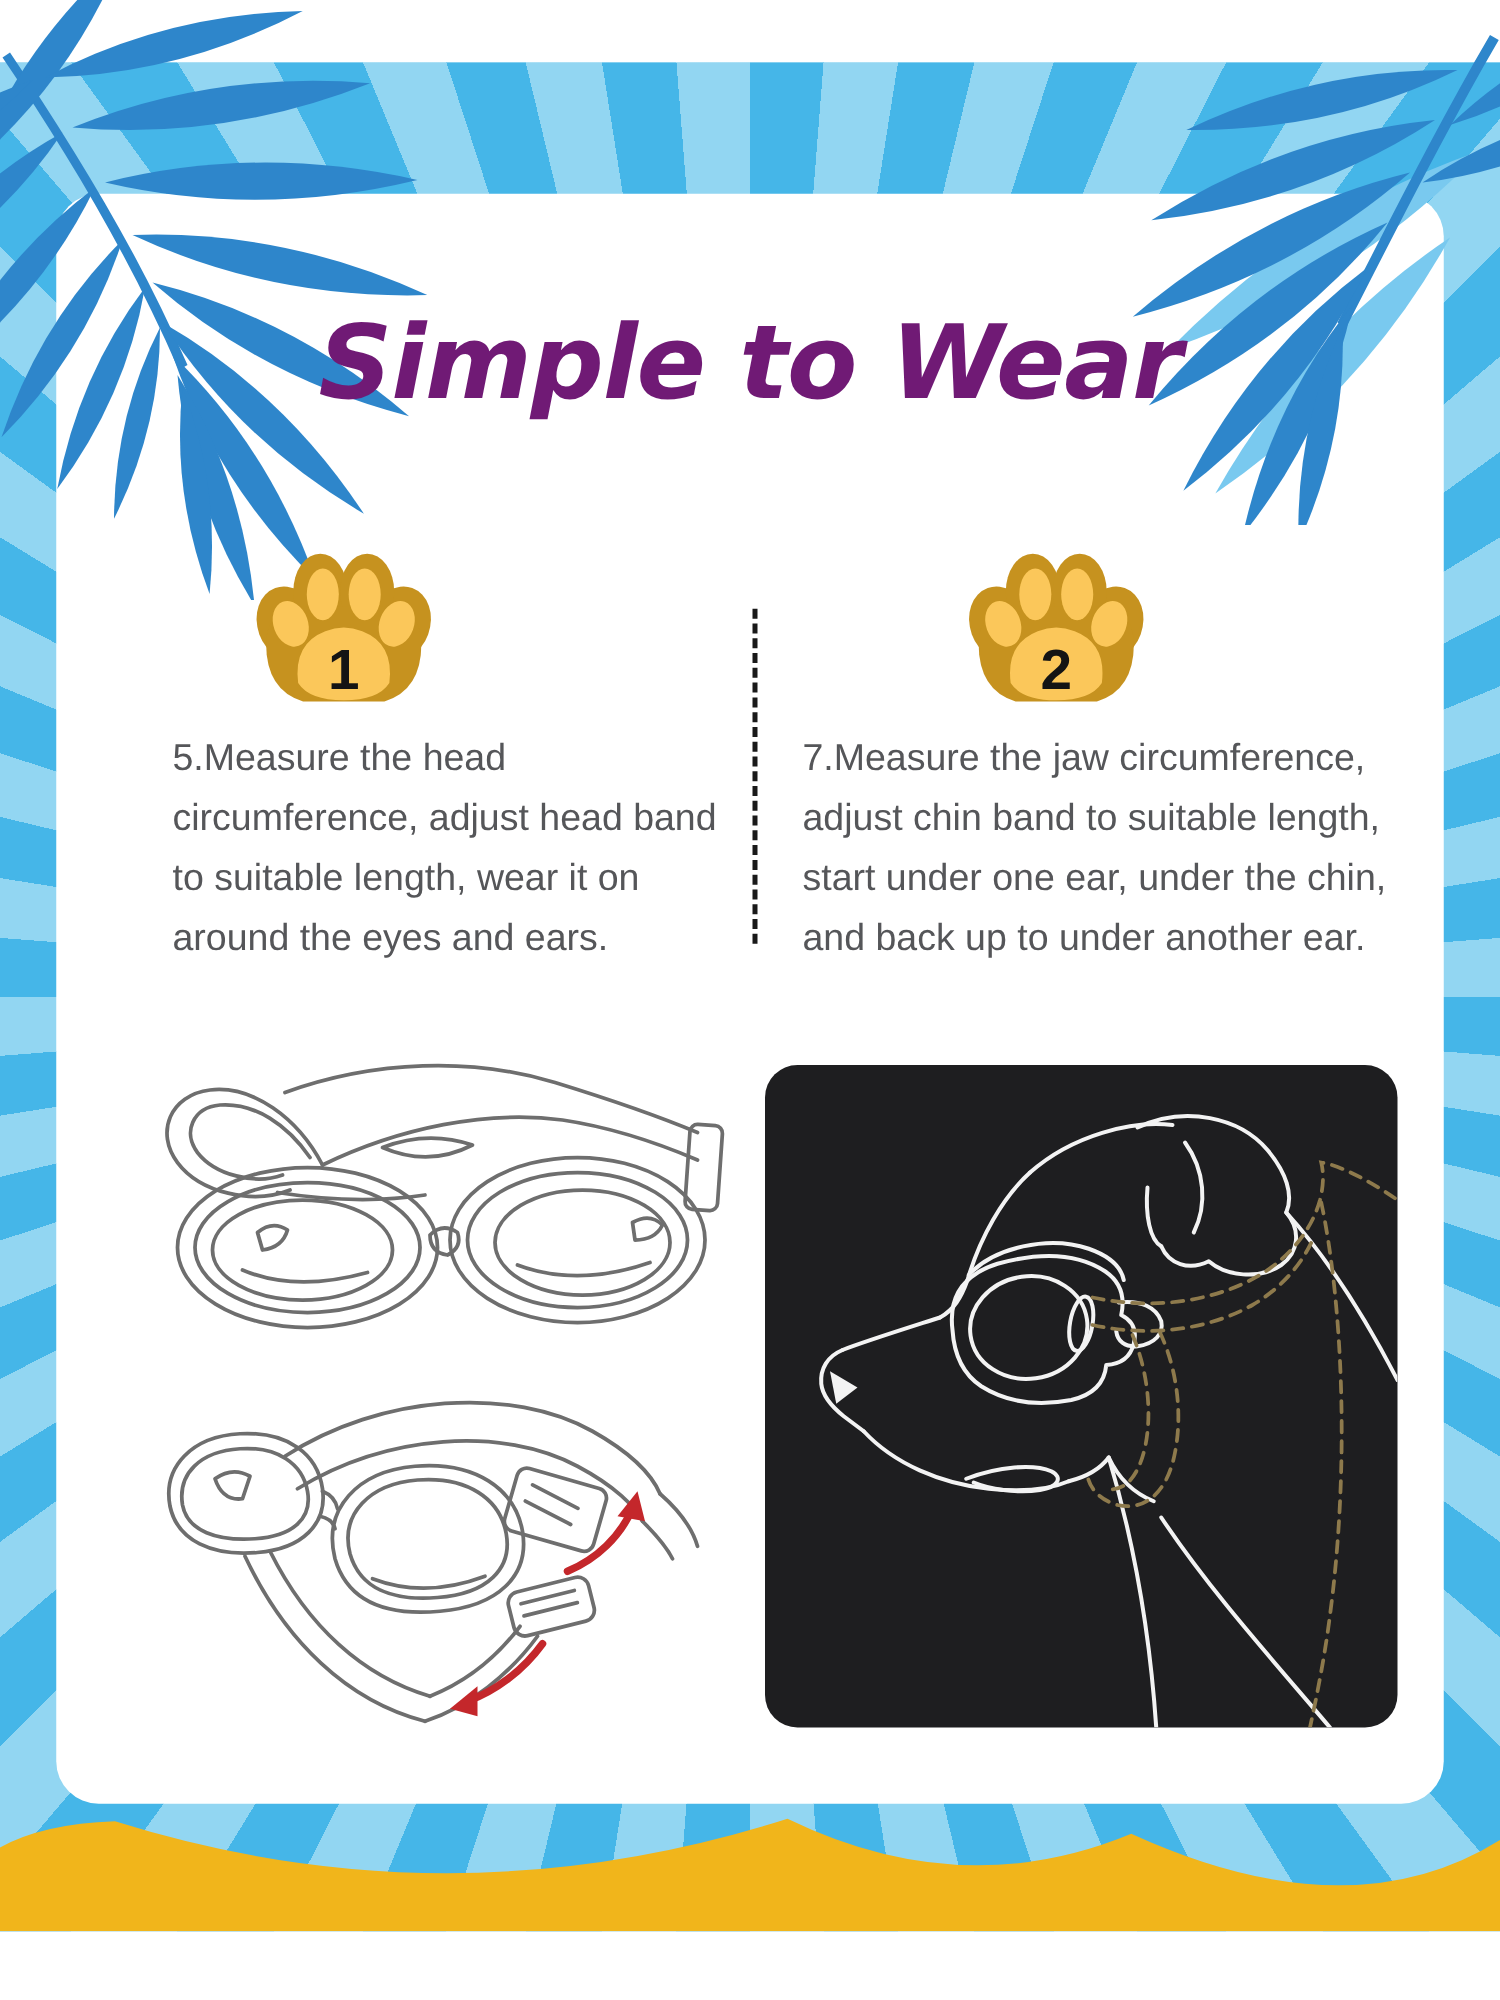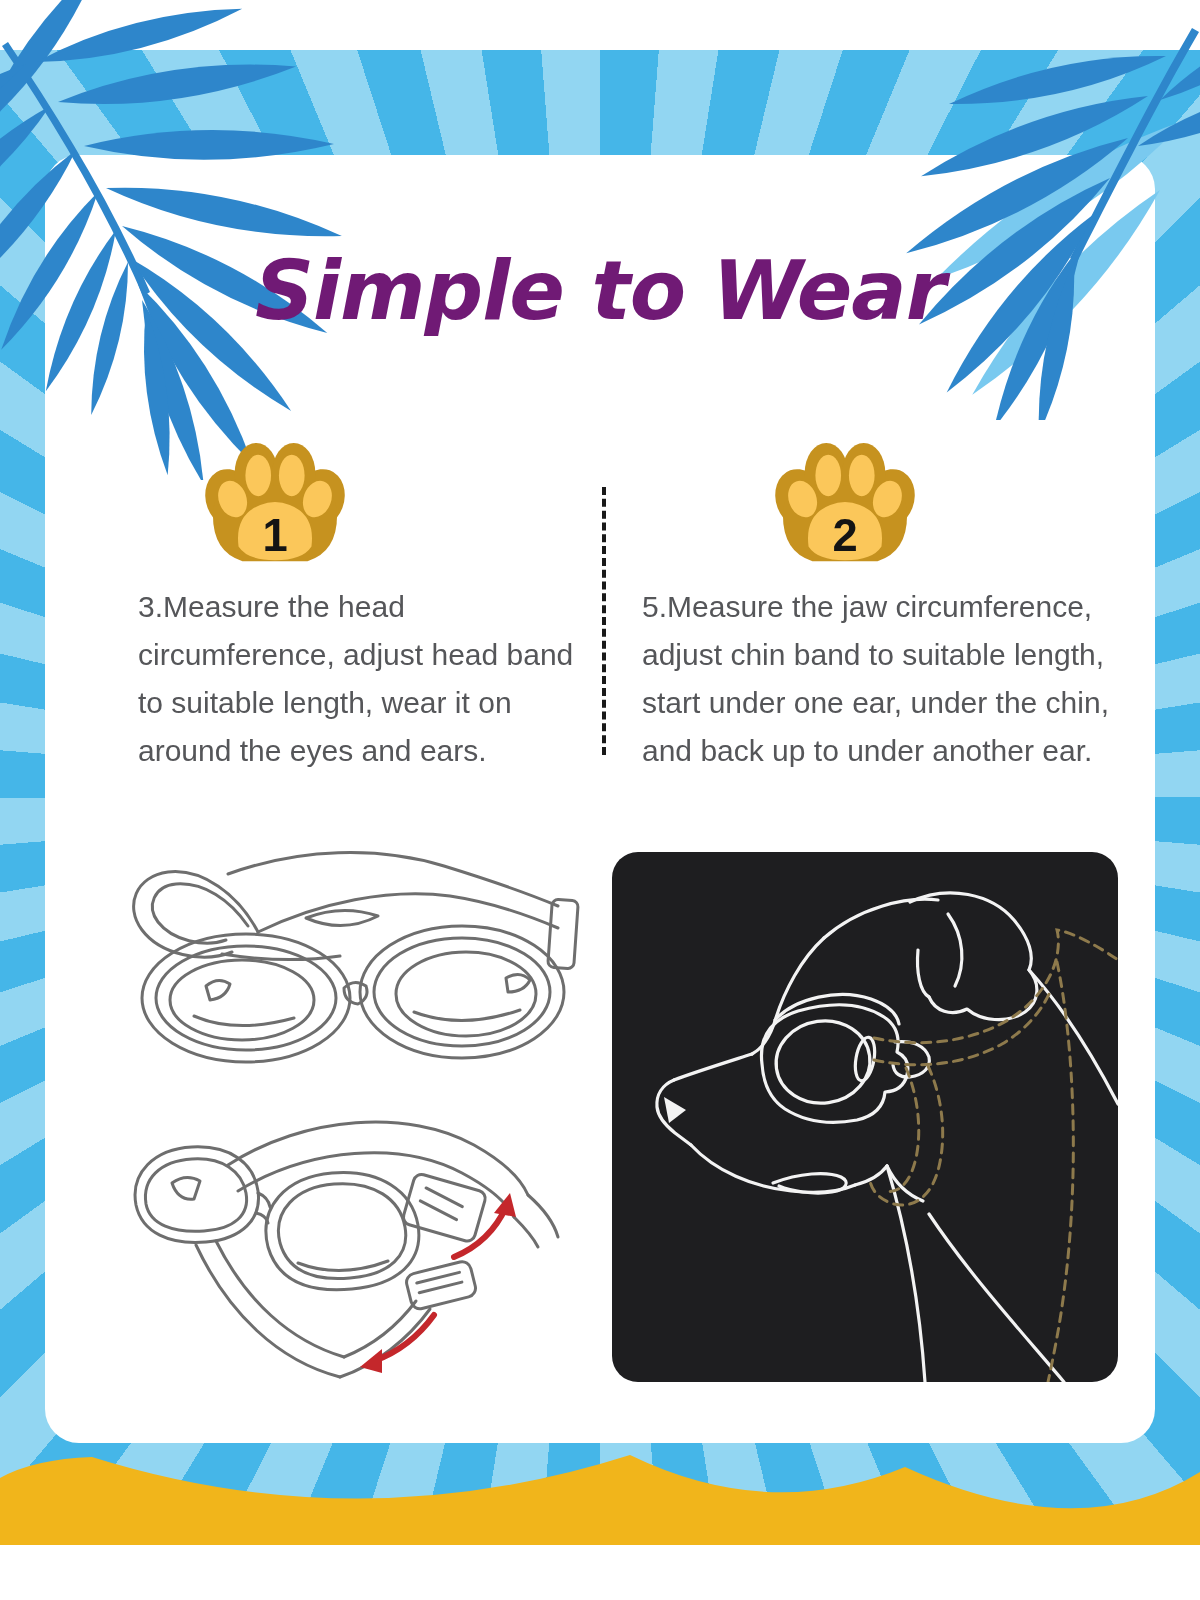--- a/index.html
+++ b/index.html
@@ -120,22 +120,22 @@
     <g fill="#FBC75A">
       <ellipse cx="42" cy="64" rx="14" ry="19" transform="rotate(-20 42 64)"></ellipse>
       <ellipse cx="128" cy="64" rx="14" ry="19" transform="rotate(20 128 64)"></ellipse>
       <ellipse cx="68" cy="40" rx="13" ry="21"></ellipse>
       <ellipse cx="102" cy="40" rx="13" ry="21"></ellipse>
       <path d="M48 112 Q 44 80 70 70 Q 85 64 100 70 Q 126 80 122 112 Q 113 126 85 126 Q 57 126 48 112 Z"></path>
     </g>
     <text x="85" y="117" text-anchor="middle">2</text>
   </svg>
 
-  <div class="step-text s1">3.Measure the head circumference, adjust head band to suitable length, wear it on around the eyes and ears.</div>
-  <div class="step-text s2">5.Measure the jaw circumference, adjust chin band to suitable length, start under one ear, under the chin, and back up to under another ear.</div>
+  <div class="step-text s1">5.Measure the head circumference, adjust head band to suitable length, wear it on around the eyes and ears.</div>
+  <div class="step-text s2">7.Measure the jaw circumference, adjust chin band to suitable length, start under one ear, under the chin, and back up to under another ear.</div>
 
   <div class="divider"></div>
 
   <svg class="sketch front" width="480" height="250" viewBox="0 0 470 250">
     <g stroke="#6e6e6e" stroke-width="3" fill="none" stroke-linecap="round" stroke-linejoin="round">
       <path d="M148 112 C 128 74 92 48 58 52 C 26 56 14 86 32 110 C 50 134 92 144 122 132"></path>
       <path d="M138 106 C 120 80 94 62 66 64 C 44 66 36 86 48 102 C 62 120 94 128 116 120"></path>
       <path d="M118 54 C 190 28 268 26 334 46 C 386 62 424 76 448 86"></path>
       <path d="M148 112 C 210 82 280 68 340 76 C 380 82 420 96 448 108"></path>
       <path d="M112 134 C 150 140 190 142 230 136"></path>

